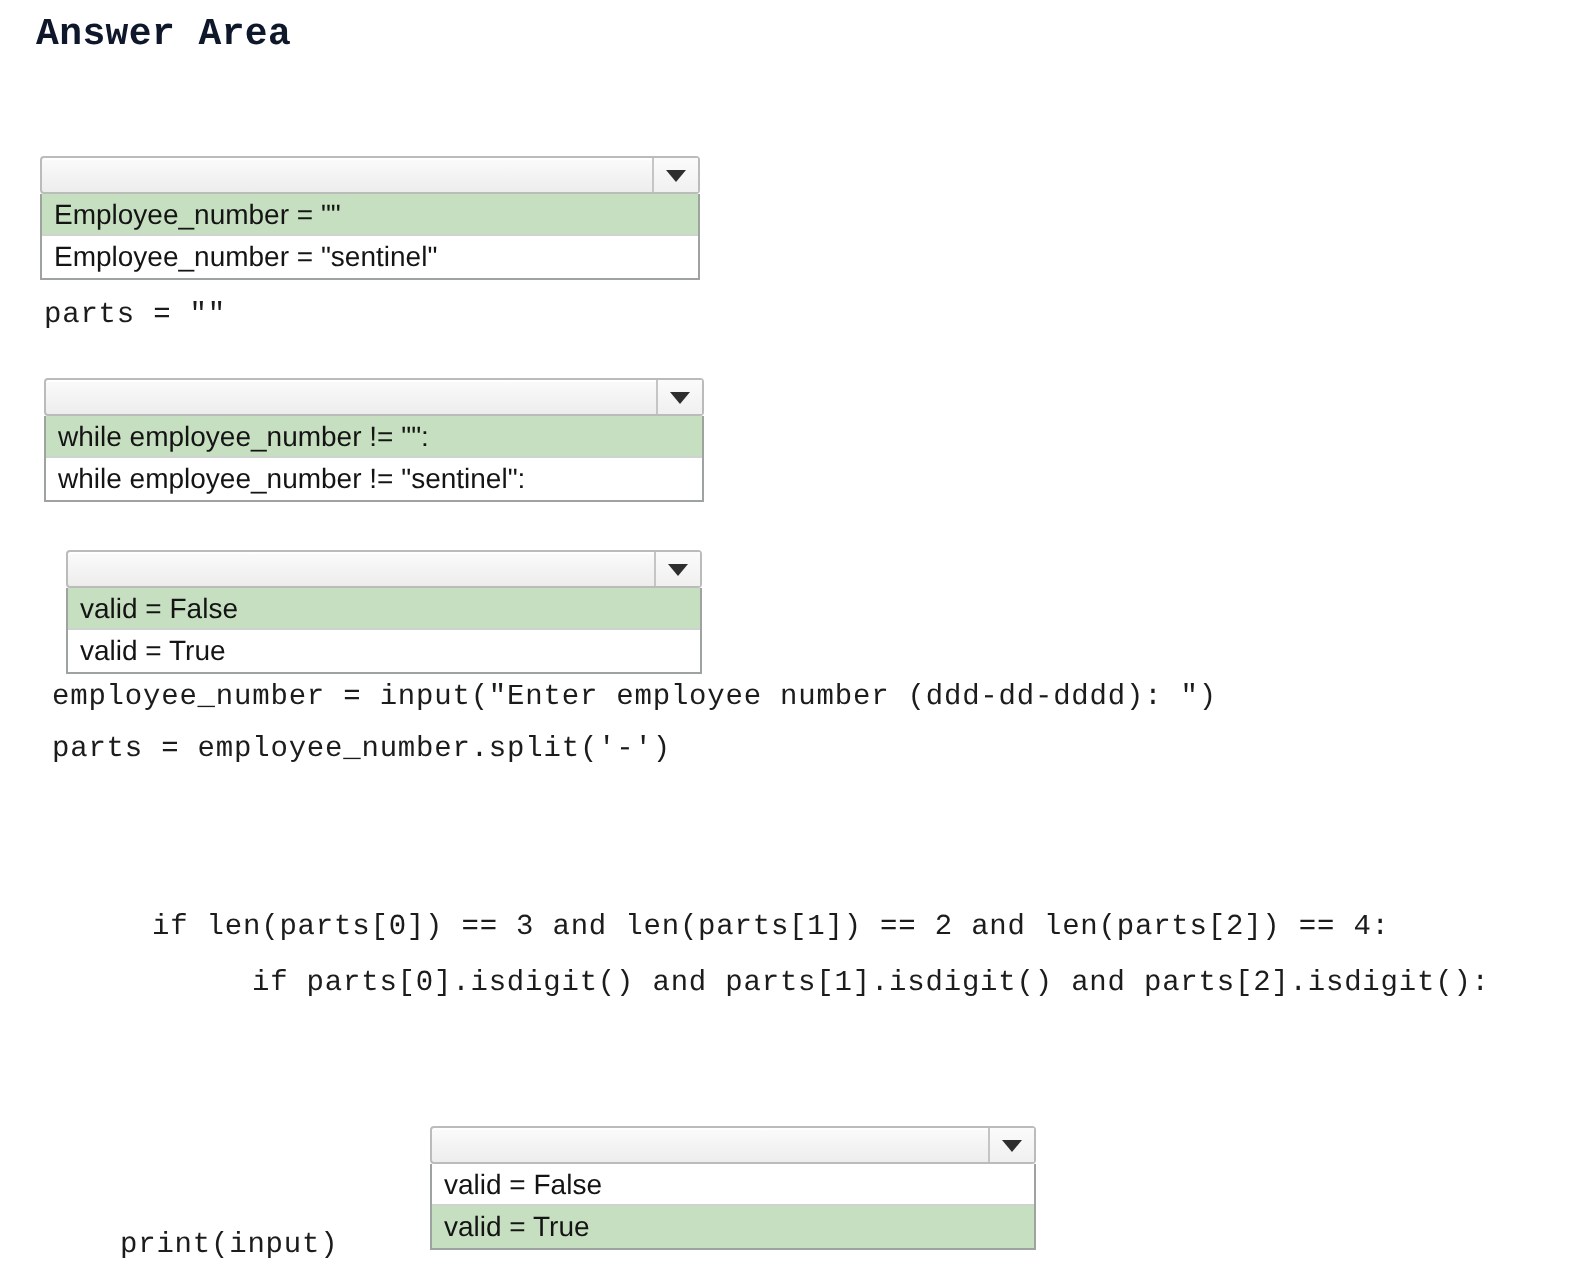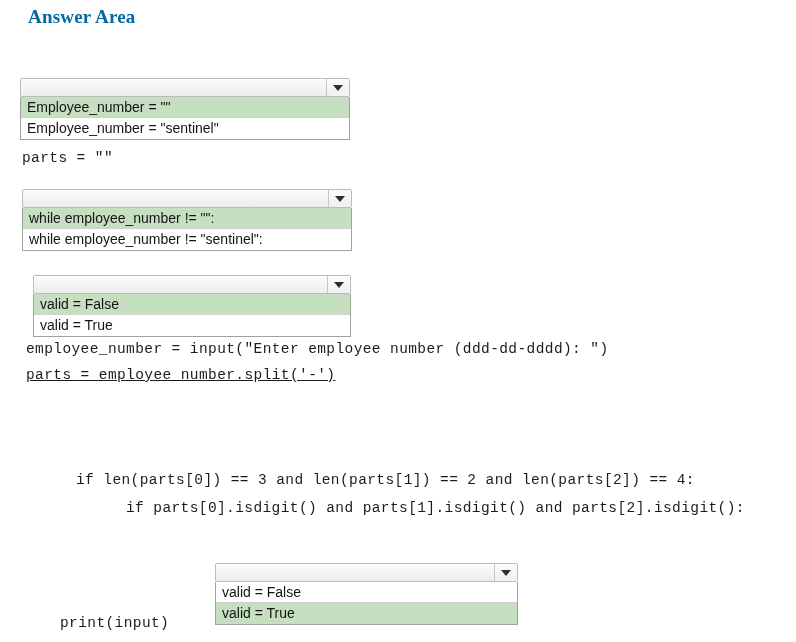--- a/index.html
+++ b/index.html
@@ -17,26 +17,26 @@
   #page-root {
     position: absolute;
     left: 0; top: 0;
     width: 796px;
     height: 642px;
   }
 
   
   .page-title {
     position: absolute;
-    left: 28px;
+    left: 18px;
     top: 6px;
-    font-family: Liberation Serif, serif;
+    font-family: Liberation Mono, monospace;
     font-weight: bold;
     font-size: 19px;
-    color: #0369a1;
+    color: #0f172a;
     letter-spacing: 0.2px;
     white-space: nowrap;
   }
 
   
   .code-line {
     position: absolute;
     font-family: "Liberation Mono", monospace;
     font-size: 14.5px;
     color: #1c1c1c;
@@ -148,23 +148,23 @@
         <span class="caret"></span>
       </div>
     </div>
     <div class="dd-options">
       <div class="dd-option selected">valid = False</div>
       <div class="dd-option">valid = True</div>
     </div>
   </div>
 
   <div class="code-line" style="left:26px; top:341px;">employee_number = input("Enter employee number (ddd-dd-dddd): ")</div>
-  <div class="code-line" style="left:26px; top:367px;text-decoration:underline;">parts = employee_number.split('-')</div>
-  <div class="code-line" style="left:76px; top:456px;margin-top:16px;">if len(parts[0]) == 3 and len(parts[1]) == 2 and len(parts[2]) == 4:</div>
-  <div class="code-line" style="left:126px; top:500px;">if parts[0].isdigit() and parts[1].isdigit() and parts[2].isdigit():</div>
+  <div class="code-line" style="left:26px; top:367px;">parts = employee_number.split('-')</div>
+  <div class="code-line" style="left:76px; top:456px;">if len(parts[0]) == 3 and len(parts[1]) == 2 and len(parts[2]) == 4:</div>
+  <div class="code-line" style="left:126px; top:484px;">if parts[0].isdigit() and parts[1].isdigit() and parts[2].isdigit():</div>
 
   <div class="dropdown" style="left:215px; top:563px; width:303px;">
     <div class="dd-select">
       <div class="dd-value"></div>
       <div class="dd-arrow-btn">
         <span class="caret"></span>
       </div>
     </div>
     <div class="dd-options">
       <div class="dd-option">valid = False</div>

